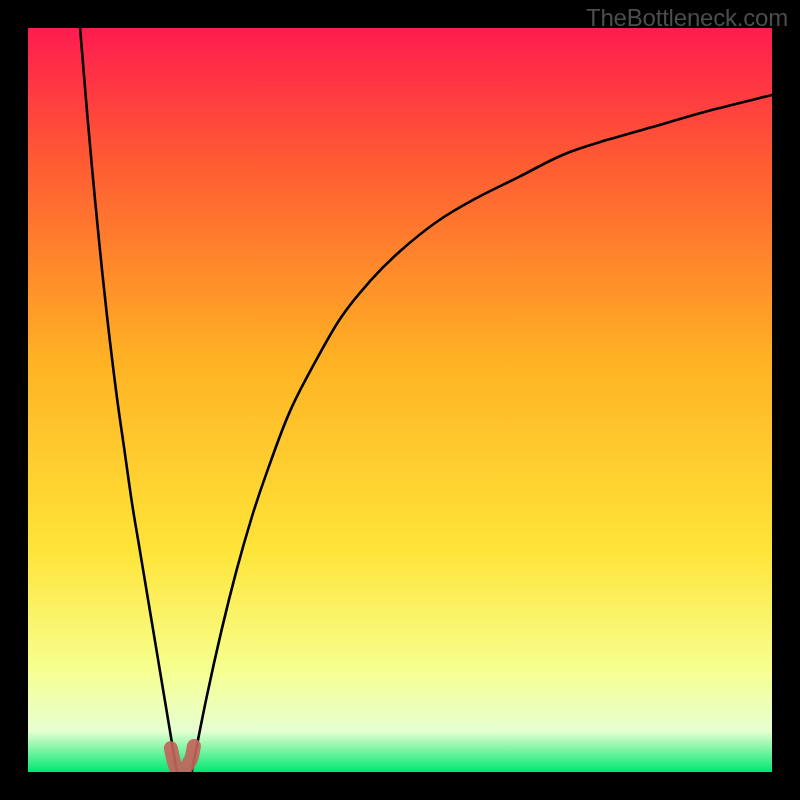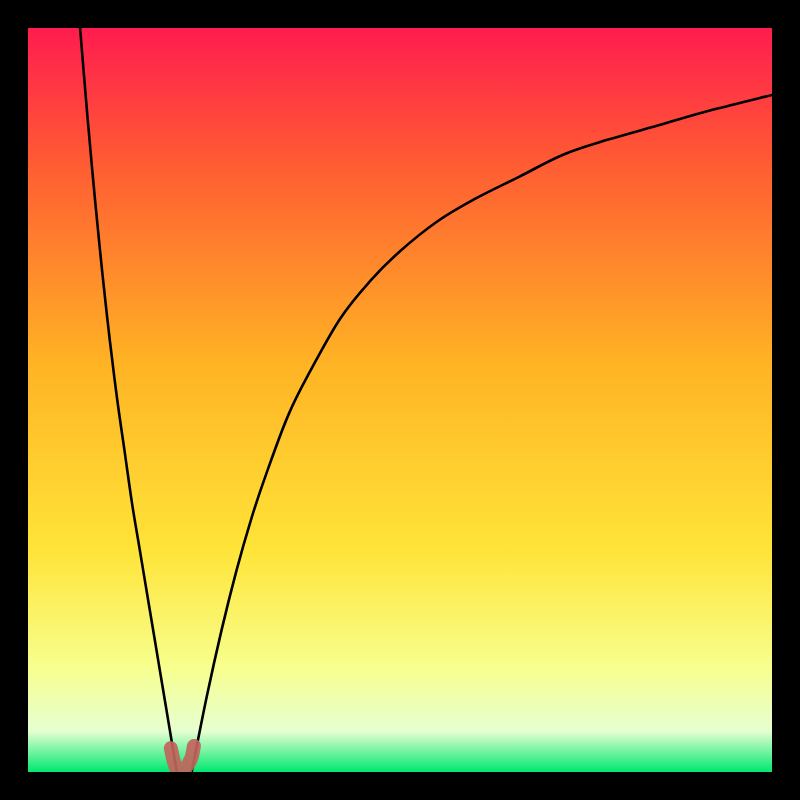--- a/index.html
+++ b/index.html
@@ -52,13 +52,14 @@
         <stop offset="0.945" stop-color="#e6ffd1"></stop>
         <stop offset="1" stop-color="#00e870"></stop>
       </linearGradient>
     </defs>
     <rect x="0" y="0" width="744" height="744" fill="url(#bg)"></rect>
     <path id="curve-left" fill="none" stroke-width="2.6" stroke-linecap="round" stroke="#000000" d="M 52.080000000000005 0 C 53.419200000000004 16.070399999999996, 56.84160000000001 58.47839999999997, 59.52 89.27999999999997 C 62.1984 120.08159999999998, 64.2816 142.9968, 66.96 171.12 C 69.63839999999999 199.2432, 71.72160000000001 220.0752, 74.4 245.51999999999998 C 77.0784 270.96479999999997, 79.1616 289.71360000000004, 81.84 312.48 C 84.5184 335.2464, 86.6016 351.91200000000003, 89.28 372 C 91.9584 392.08799999999997, 94.0416 405.33119999999997, 96.72 424.08 C 99.3984 442.8288, 101.48160000000001 458.7504, 104.16000000000001 476.16 C 106.83840000000001 493.56960000000004, 108.9216 504.72959999999995, 111.6 520.8 C 114.27839999999999 536.8704, 116.36160000000001 549.3696, 119.04 565.44 C 121.7184 581.5104000000001, 123.80160000000001 594.0096000000001, 126.48 610.08 C 129.1584 626.1504, 131.24159999999998 638.6496000000001, 133.92 654.72 C 136.5984 670.7904, 138.6816 683.2896000000001, 141.36 699.36 C 144.03840000000002 715.4304, 147.4608 735.9648, 148.8 744"></path>
     <path id="curve-right" fill="none" stroke-width="2.6" stroke-linecap="round" stroke="#000000" d="M 163.68 744 C 166.35840000000002 730.608, 173.2032 695.0448, 178.56 669.6 C 183.9168 644.1552, 188.0832 625.4064, 193.44 602.64 C 198.7968 579.8736, 202.96320000000003 563.208, 208.32000000000002 543.12 C 213.67680000000001 523.032, 217.8432 508.4496, 223.2 491.03999999999996 C 228.55679999999998 473.63039999999995, 231.38400000000001 465.1488, 238.08 446.4 C 244.776 427.65119999999996, 252.36479999999997 405.6288, 260.4 386.88 C 268.4352 368.1312, 273.34560000000005 359.64959999999996, 282.72 342.23999999999995 C 292.0944 324.83039999999994, 301.7664 306.23040000000003, 312.47999999999996 290.16 C 323.19359999999995 274.0896, 331.5264 265.01279999999997, 342.24 252.95999999999998 C 352.9536 240.9072, 359.9472 233.91360000000003, 372 223.20000000000005 C 384.0528 212.48640000000006, 395.80800000000005 202.81440000000006, 409.20000000000005 193.44000000000005 C 422.59200000000004 184.06560000000005, 431.6688 179.15520000000004, 446.4 171.12 C 461.1312 163.08479999999997, 474.9696 156.83519999999996, 491.04 148.79999999999995 C 507.1104 140.76479999999995, 519.6096 133.17600000000002, 535.68 126.48000000000002 C 551.7503999999999 119.78400000000003, 562.9104000000001 116.95680000000002, 580.32 111.60000000000002 C 597.7296 106.24320000000003, 613.6512 102.07680000000002, 632.4 96.72000000000003 C 651.1487999999999 91.36320000000003, 664.392 87.19680000000005, 684.48 81.84000000000003 C 704.568 76.48320000000001, 733.2864 69.63839999999995, 744 66.95999999999992"></path>
     <path id="marker-path" fill="none" stroke-width="14" stroke-linecap="round" stroke-linejoin="round" opacity="0.92" stroke="#c1645c" d="M 142.848 720.192 C 143.38368000000003 722.60256, 144.75264 729.7003199999999, 145.824 733.584 C 146.89536 737.46768, 147.59472000000002 739.8931200000001, 148.8 741.768 C 150.00528 743.64288, 151.18079999999998 744, 152.51999999999998 744 C 153.8592 744, 154.90079999999998 743.1072, 156.23999999999998 741.768 C 157.5792 740.4288, 158.6208 738.83664, 159.96 736.56 C 161.2992 734.2833599999999, 162.60864 732.468, 163.68 729.12 C 164.75136 725.772, 165.51024 719.9688, 165.912 717.96"></path>
   </svg>
 
+  <div class="attribution">TheBottleneck.com</div>
 </div>
 
 </body></html>

